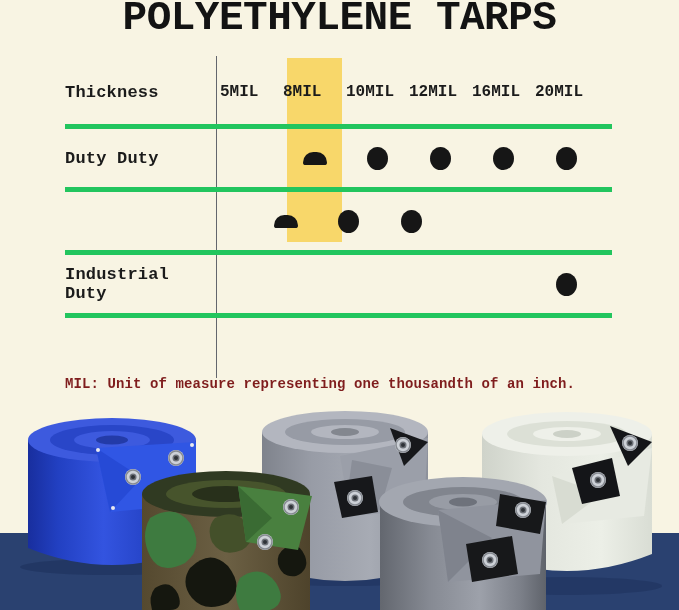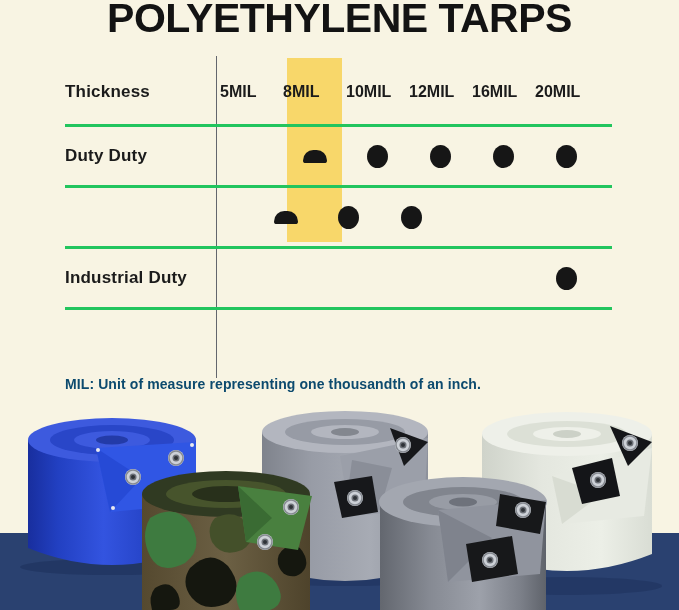--- a/index.html
+++ b/index.html
@@ -1,40 +1,40 @@
 <!DOCTYPE html>
 <html><head>
 <meta charset="utf-8">
 <style>
   html,body{margin:0;padding:0;}
   .canvas{
     position:relative;width:679px;height:610px;overflow:hidden;
     background:#f8f4e3;
-    font-family:Liberation Sans, sans-serif;
+    font-family:Liberation Mono, monospace;
     color:#161616;
   }
   .title{
     position:absolute;top:-6px;left:0;width:679px;text-align:center;
     font-size:41px;font-weight:800;letter-spacing:-0.5px;line-height:48px;
     color:#131313;white-space:nowrap;
   }
   .highlight-band{
     position:absolute;left:287px;top:58px;width:55px;height:184px;
     background:#f8d76a;
   }
   .vline{
     position:absolute;left:216px;top:56px;width:1px;height:322px;
     background:#63666d;
   }
   .table{
     position:absolute;left:65px;top:60px;width:547px;
   }
   .row{
     display:flex;align-items:center;height:58px;
-    border-bottom:3px solid #22c55e;
+    border-bottom:5px solid #22c55e;
   }
   .row.header{height:64px;}
   .label{
     width:155px;font-size:17px;font-weight:700;letter-spacing:0.2px;color:#1b1b1b;
   }
   .hcell{
     width:63px;text-align:left;font-size:16px;font-weight:700;
     letter-spacing:0px;color:#1b1b1b;
   }
   .cell{
@@ -42,21 +42,21 @@
   }
   .cell.dot-full::after{
     content:"";width:21px;height:23px;background:#161616;border-radius:50%;
   }
   .cell.dot-half::after{
     content:"";width:24px;height:13px;background:#161616;
     border-radius:12px 12px 3px 3px;
   }
   .note{
     position:absolute;left:65px;top:376px;
-    font-size:14px;font-weight:700;letter-spacing:0.1px;color:#0c4a6e;
+    font-size:14px;font-weight:700;letter-spacing:0.1px;color:#7f1d1d;
   }
   .navy-band{
     position:absolute;left:0;top:533px;width:679px;height:77px;
     background:#2a4170;
   }
   .tarps{
     position:absolute;left:0;top:398px;width:679px;height:212px;
   }
 </style>
 </head>

